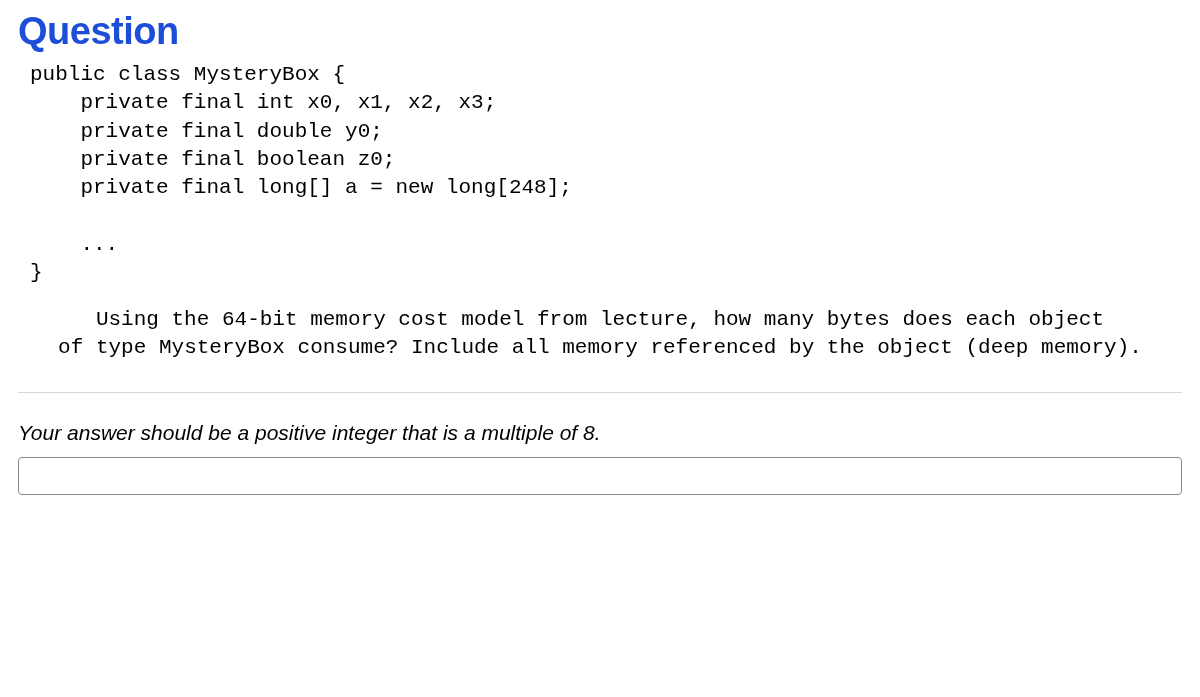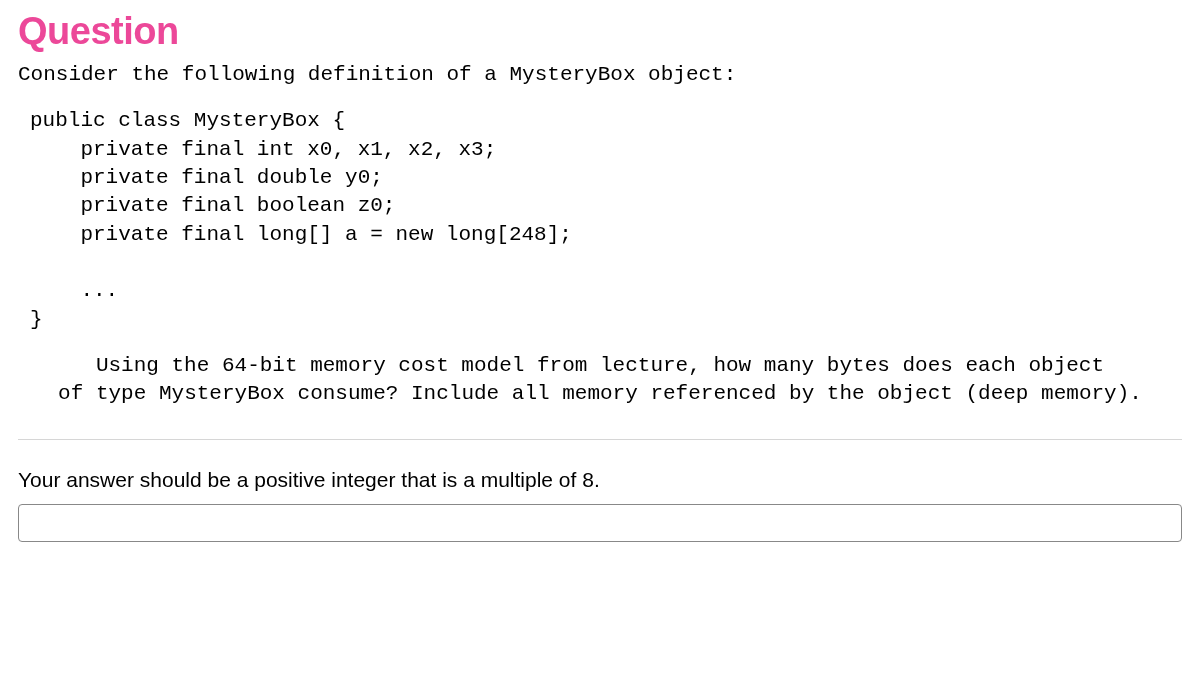--- a/index.html
+++ b/index.html
@@ -12,21 +12,21 @@
       background: #ffffff;
       padding: 0;
       width: 1200px;
     }
     .container {
       padding: 10px 18px 20px 18px;
     }
     h2 {
       font-size: 38px;
       font-weight: 700;
-      color: #ec4899;
+      color: #1d4ed8;
       margin-bottom: 8px;
       letter-spacing: -0.5px;
     }
     .mono {
       font-family: "Menlo", "Consolas", "Courier New", monospace;
       font-size: 21px;
       line-height: 1.35;
       color: #000;
       white-space: pre;
     }
@@ -40,20 +40,21 @@
     .question-text {
       margin-bottom: 30px;
       text-align: center;
     }
     hr {
       border: none;
       border-top: 1px solid #d6d6d6;
       margin: 30px 0 28px 0;
     }
     .hint {
+      font-style: italic;
       font-size: 21px;
       color: #000;
       margin-bottom: 12px;
       font-family: -apple-system, BlinkMacSystemFont, "Segoe UI", Helvetica, Arial, sans-serif;
     }
     .answer-input {
       width: 100%;
       height: 38px;
       border: 1px solid #888;
       border-radius: 4px;
@@ -62,21 +63,20 @@
       background: #fff;
     }
   </style>
 </head>
 <body>
 
 <div class="container">
 
   <h2>Question</h2>
 
-  <div class="mono intro">Consider the following definition of a MysteryBox object:</div>
 
   <div class="mono code-block">public class MysteryBox {
     private final int x0, x1, x2, x3;
     private final double y0;
     private final boolean z0;
     private final long[] a = new long[248];
 
     ...
 }</div>
 

